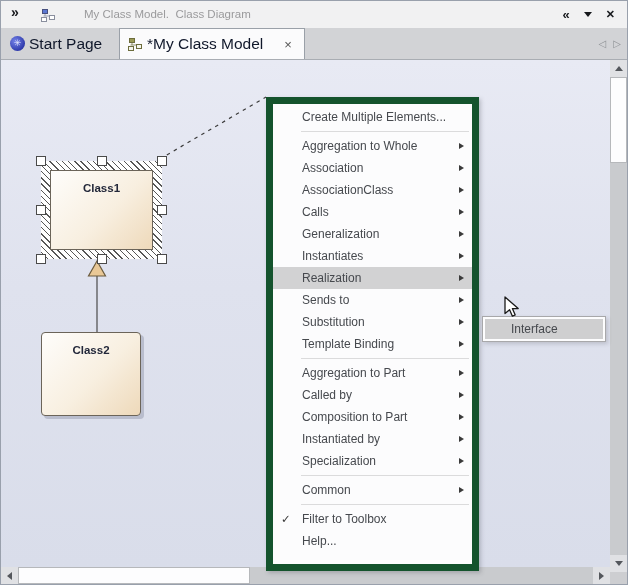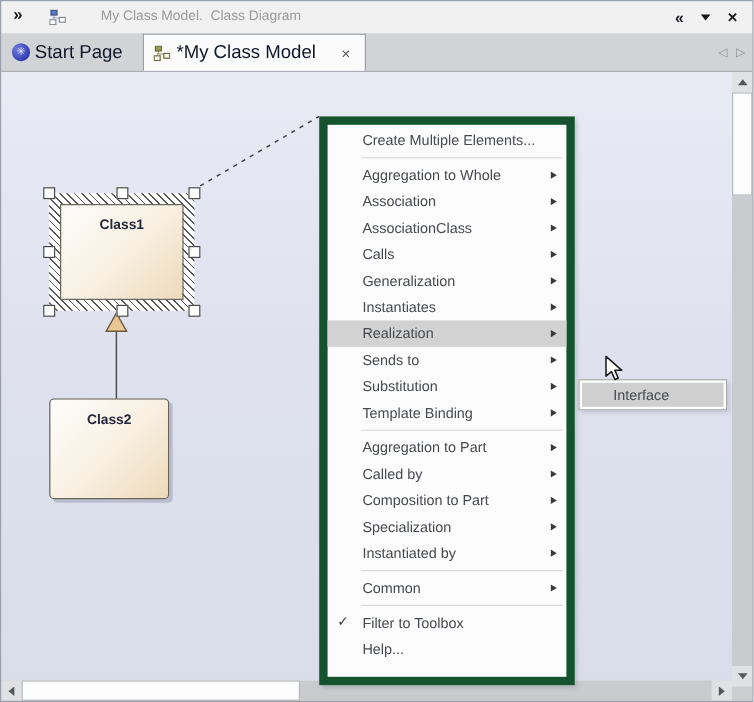--- a/index.html
+++ b/index.html
@@ -168,22 +168,22 @@
       <div class="menu-item"><span class="chk"></span><span>Generalization</span><span class="arrow"></span></div>
       <div class="menu-item"><span class="chk"></span><span>Instantiates</span><span class="arrow"></span></div>
       <div class="menu-item hl"><span class="chk"></span><span>Realization</span><span class="arrow"></span></div>
       <div class="menu-item"><span class="chk"></span><span>Sends to</span><span class="arrow"></span></div>
       <div class="menu-item"><span class="chk"></span><span>Substitution</span><span class="arrow"></span></div>
       <div class="menu-item"><span class="chk"></span><span>Template Binding</span><span class="arrow"></span></div>
       <div class="menu-sep"></div>
       <div class="menu-item"><span class="chk"></span><span>Aggregation to Part</span><span class="arrow"></span></div>
       <div class="menu-item"><span class="chk"></span><span>Called by</span><span class="arrow"></span></div>
       <div class="menu-item"><span class="chk"></span><span>Composition to Part</span><span class="arrow"></span></div>
+      <div class="menu-item"><span class="chk"></span><span>Instantiated by</span><span class="arrow"></span></div>
       <div class="menu-item"><span class="chk"></span><span>Specialization</span><span class="arrow"></span></div>
-      <div class="menu-item"><span class="chk"></span><span>Instantiated by</span><span class="arrow"></span></div>
       <div class="menu-sep"></div>
       <div class="menu-item"><span class="chk"></span><span>Common</span><span class="arrow"></span></div>
       <div class="menu-sep"></div>
       <div class="menu-item"><span class="chk">✓</span><span>Filter to Toolbox</span></div>
       <div class="menu-item"><span class="chk"></span><span>Help...</span></div>
     </div>
 
   <div class="submenu" id="submenu-root">
       <div class="menu-item hl"><span class="chk"></span><span>Interface</span></div>
     </div>

